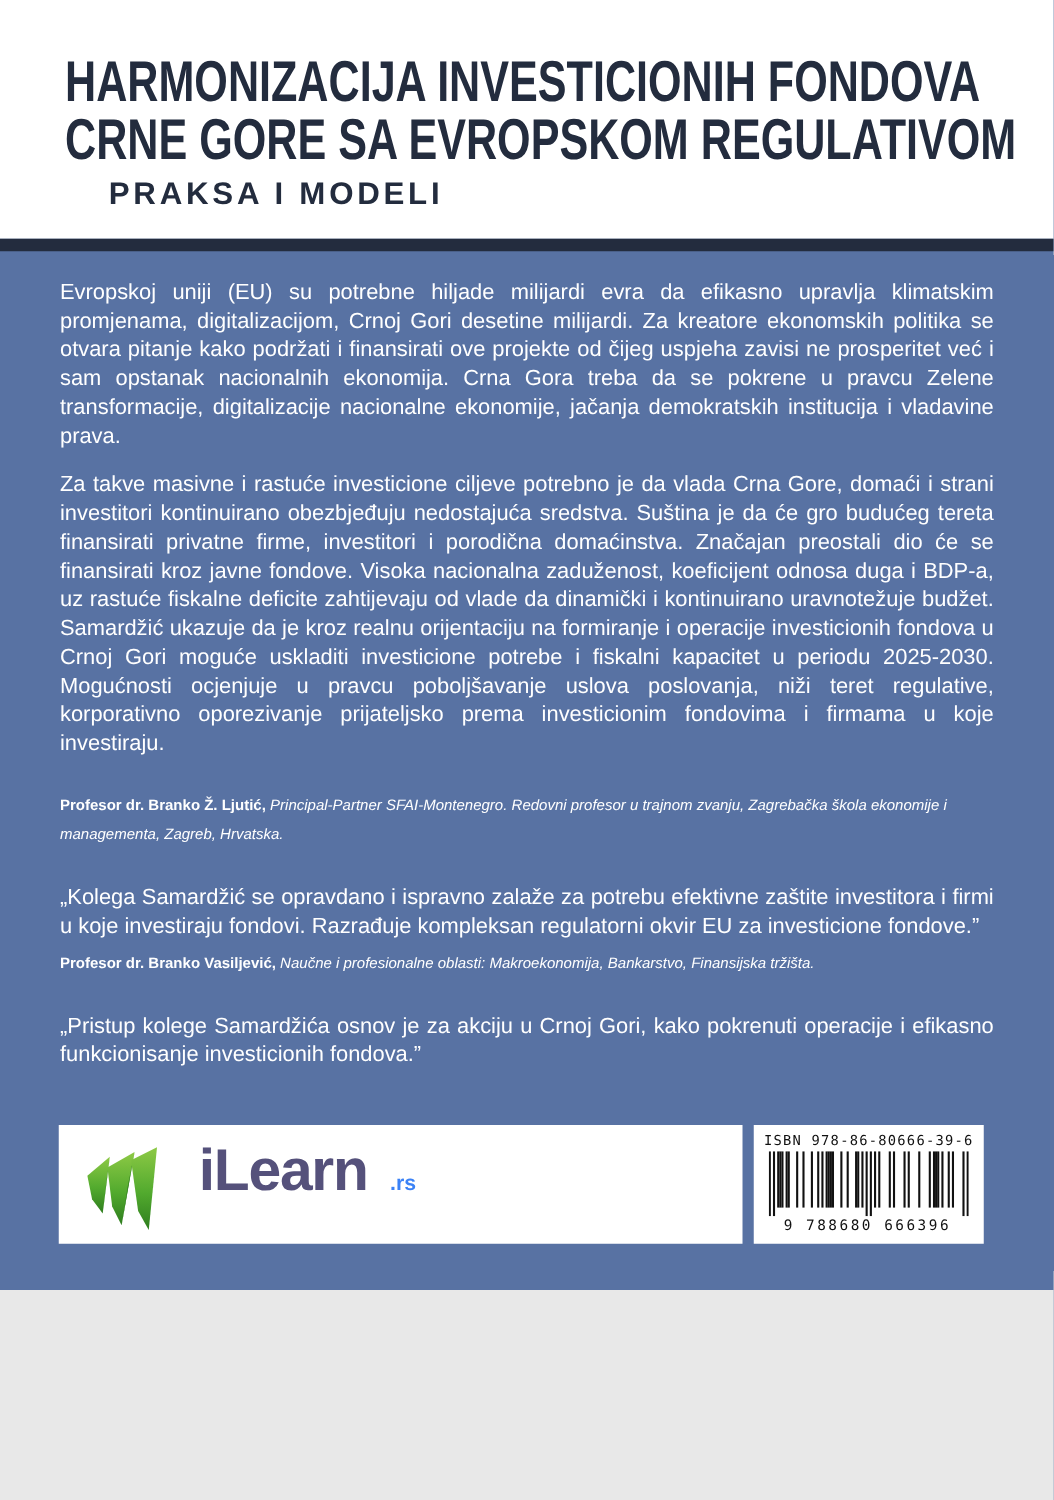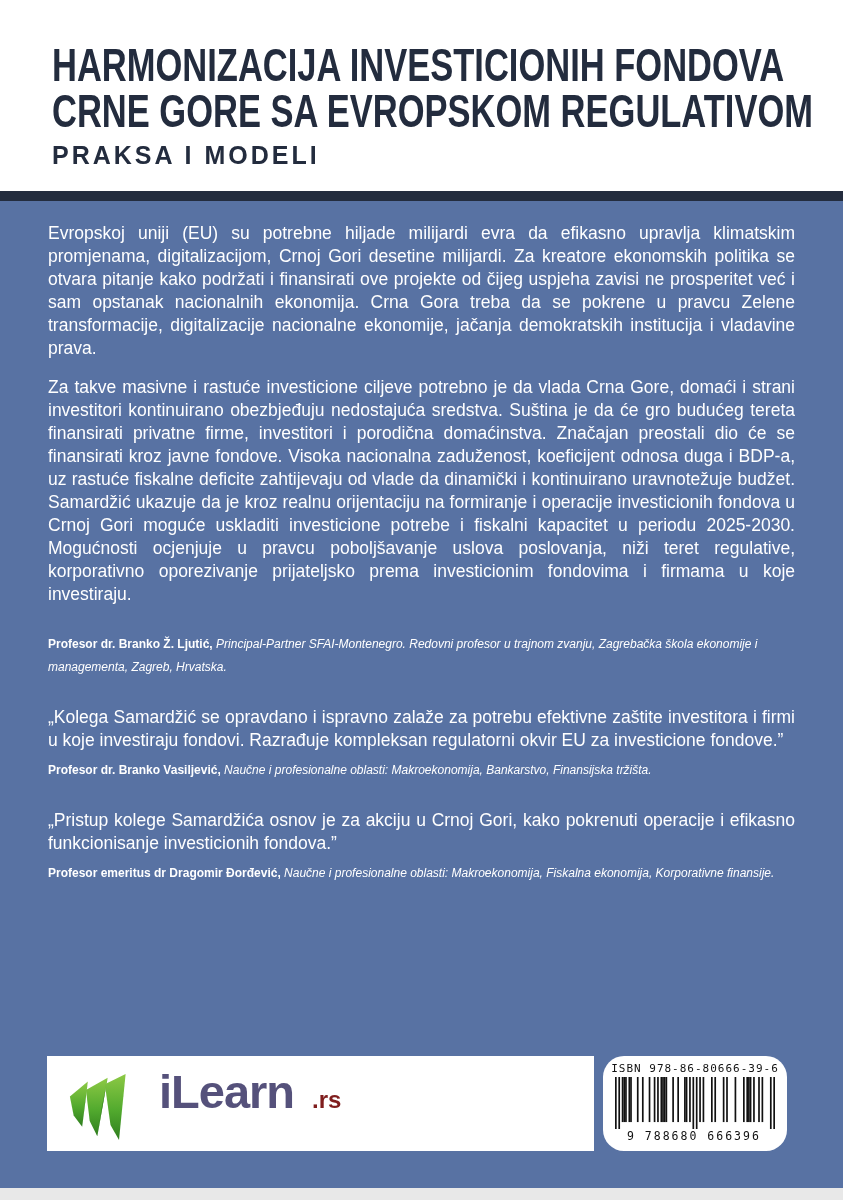--- a/index.html
+++ b/index.html
@@ -1,18 +1,18 @@
 <!DOCTYPE html>
 <html><head>
 <meta charset="utf-8">
 <style>
   html,body{margin:0;padding:0;background:#e8e8e8;}
   .cover{
     position:relative;
-    width:843px;height:1188px;
+    width:843px;height:1032px;
     background:#5872a3;
     font-family:"Liberation Sans","DejaVu Sans",sans-serif;
     overflow:hidden;
   }
   
   .title-band{
     position:absolute;top:0;left:0;right:0;height:191px;
     background:#ffffff;
     box-sizing:border-box;
     padding:42px 40px 0 52px;
@@ -29,20 +29,21 @@
     letter-spacing:0px;
   }
   .subtitle{
     margin-top:8px;
     font-weight:bold;
     font-size:25px;
     line-height:26px;
     color:#232c3e;
     letter-spacing:3px;
     white-space:nowrap;
+    margin-left:35px;
   }
   .divider{
     position:absolute;top:191px;left:0;right:0;height:10px;
     background:#232c3e;
   }
   
   .body-band{
     position:absolute;top:201px;left:0;right:0;bottom:0;
     box-sizing:border-box;
     padding:21px 48px 0 48px;
@@ -76,28 +77,28 @@
     padding-left:18px;
     box-sizing:border-box;
   }
   .logo-lockup{display:flex;align-items:baseline;gap:16px;}
   .w-icon{width:74px;height:68px;margin-right:4px;align-self:center;margin-top:4px;}
   .logo-text{
     font-weight:bold;font-size:47px;line-height:47px;color:#55517b;
     letter-spacing:-1px;
   }
   .logo-suffix{
-    font-weight:bold;font-size:24px;color:#7f1d1d;margin-left:2px;
+    font-weight:bold;font-size:17px;color:#3b82f6;margin-left:2px;
   }
   .isbn-box{
     width:184px;
     background:#ffffff;
     box-sizing:border-box;
     padding:6px 8px 4px 8px;
-    display:flex;flex-direction:column;align-items:center;border-radius:21px;
+    display:flex;flex-direction:column;align-items:center;
   }
   .isbn-label{
     font-family:"DejaVu Sans Mono","Liberation Mono",monospace;
     font-size:11px;line-height:13px;color:#111;
     letter-spacing:1px;white-space:nowrap;
   }
   .barcode-bars{
     width:160px;height:52px;margin-top:2px;display:block;
   }
   .isbn-digits{
@@ -137,24 +138,20 @@
     <section class="quote-block">
       <p class="para">„Kolega Samardžić se opravdano i ispravno zalaže za potrebu efektivne zaštite investitora i firmi u koje investiraju fondovi. Razrađuje kompleksan regulatorni okvir EU za investicione fondove.”</p>
       <p class="attribution">
         <span class="who">Profesor  dr. Branko Vasiljević,</span>
         <span class="role">Naučne i profesionalne oblasti: Makroekonomija, Bankarstvo, Finansijska tržišta.</span>
       </p>
     </section>
 
     <section class="quote-block">
       <p class="para">„Pristup kolege Samardžića osnov je za akciju u Crnoj Gori, kako pokrenuti operacije i efikasno funkcionisanje investicionih fondova.”</p>
-      <p class="attribution">
-        <span class="who">Profesor emeritus dr Dragomir Đorđević,</span>
-        <span class="role">Naučne i profesionalne oblasti: Makroekonomija, Fiskalna ekonomija, Korporativne finansije.</span>
-      </p>
     </section>
   </main>
 
   <footer class="bottom-row">
 
     <div class="logo-box">
       <div class="logo-lockup">
         <svg class="w-icon" viewBox="0 0 74 72" xmlns="http://www.w3.org/2000/svg">
           <defs>
             <linearGradient id="leaf" x1="0" y1="0" x2="0" y2="1">

